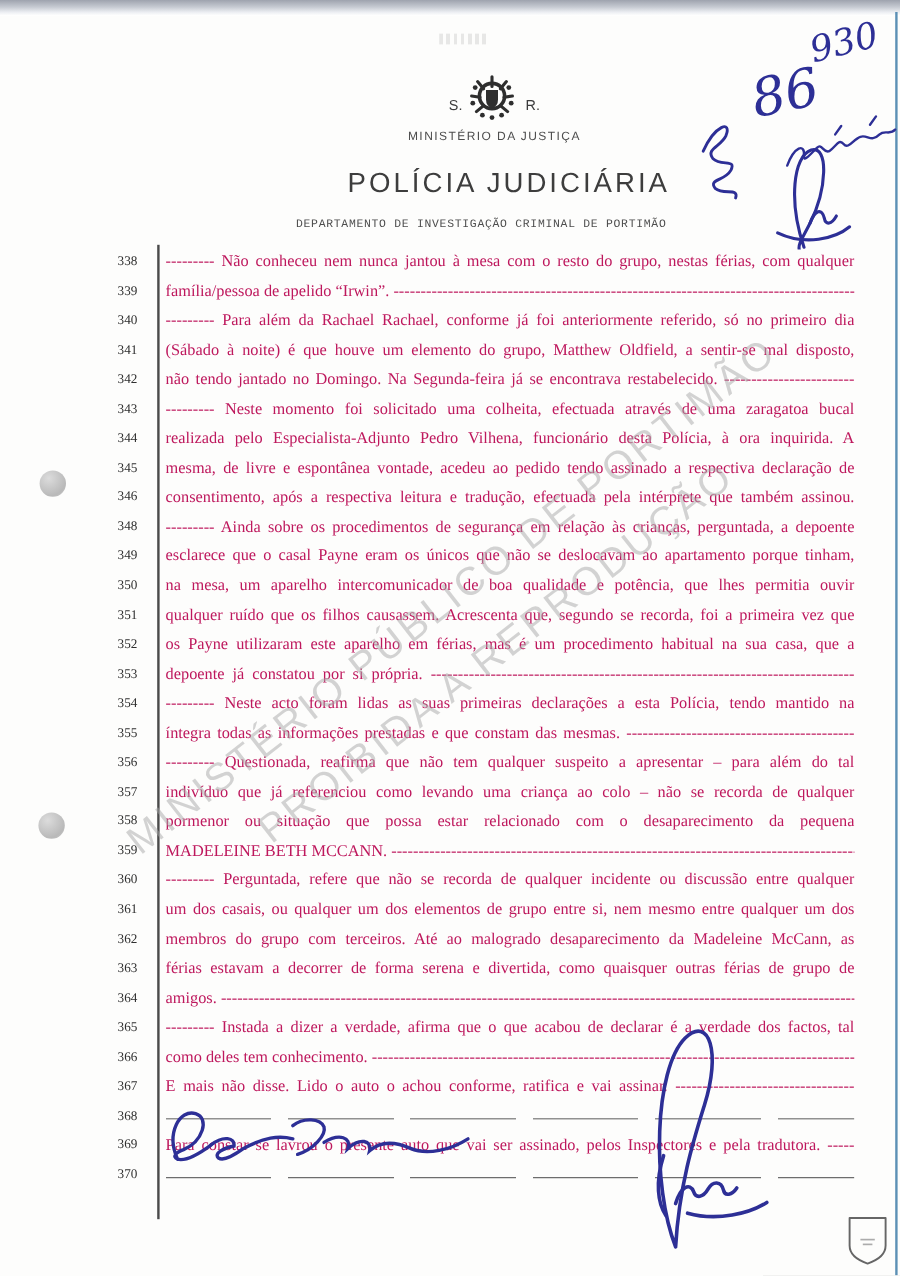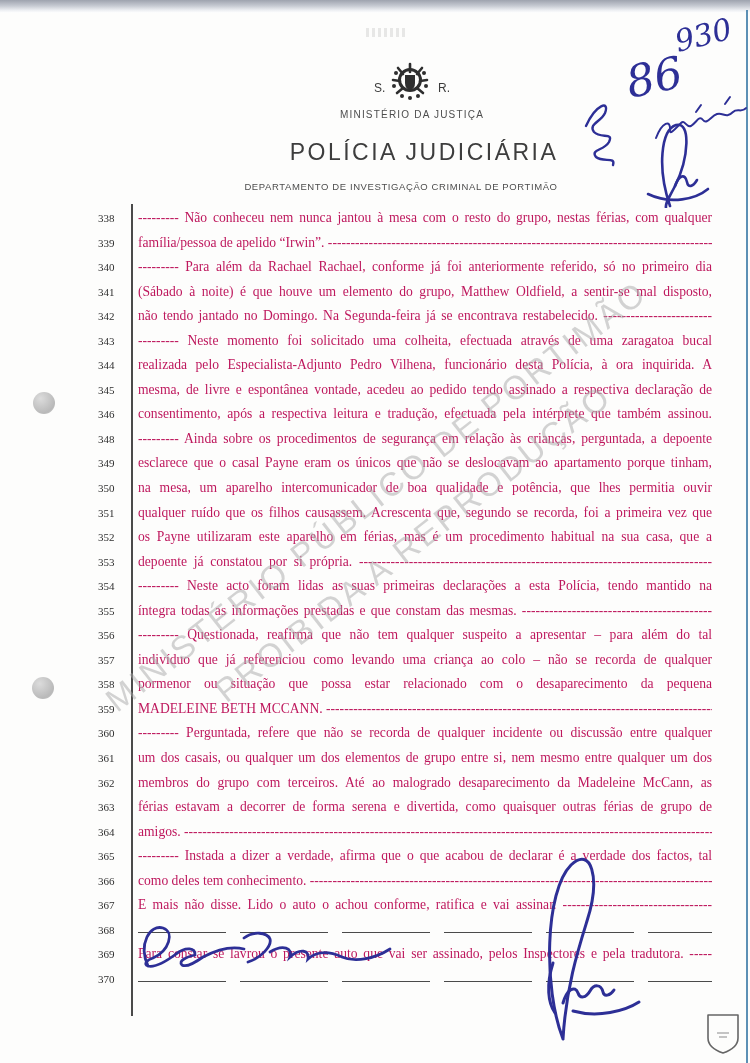--- a/index.html
+++ b/index.html
@@ -17,21 +17,21 @@
     background:repeating-linear-gradient(90deg,#777 0 3px,transparent 3px 6px);}
   
   .hdr-sr{position:absolute;font-family:"Liberation Sans",sans-serif;font-size:12px;color:#3c3c3c;}
   .hdr-s{left:374px;top:81px;} .hdr-r{left:438px;top:81px;}
   .crest{position:absolute;left:388px;top:60px;}
   .hdr-ministry{position:absolute;left:412px;top:109px;transform:translateX(-50%);
     font-family:"Liberation Sans",sans-serif;font-size:10px;letter-spacing:1.2px;color:#4d4d4d;white-space:nowrap;}
   .hdr-agency{position:absolute;left:412px;top:139px;transform:translateX(-50%);
     font-family:"Liberation Sans",sans-serif;font-size:23px;letter-spacing:2.5px;color:#3d3d3d;white-space:nowrap;margin-left:12px;}
   .hdr-dept{position:absolute;left:401px;top:181px;transform:translateX(-50%);
-    font-family:Liberation Sans, sans-serif;font-size:9.5px;letter-spacing:.6px;color:#4d4d4d;white-space:nowrap;}
+    font-family:Liberation Mono, monospace;font-size:9.5px;letter-spacing:.6px;color:#4d4d4d;white-space:nowrap;}
   
   .body-block{position:absolute;left:98px;top:206px;width:614px;}
   .rule-vert{position:absolute;left:131px;top:204px;width:1.5px;height:812px;background:#4a4a4a;}
   .line-row{display:flex;height:24.55px;align-items:flex-start;}
   .line-num{width:26px;text-align:left;font-size:11px;line-height:24.55px;color:#2f2f2f;flex:none;}
   .line-text{flex:1;margin-left:14px;font-size:13.6px;line-height:24.55px;color:#be185d;
     white-space:nowrap;overflow:hidden;text-align:justify;text-align-last:justify;text-justify:inter-word;}
   .sig-rule{width:100%;height:1.4px;margin-top:14px;
     background:repeating-linear-gradient(90deg,#4a4a4a 0 88px,transparent 88px 102px);}
   

